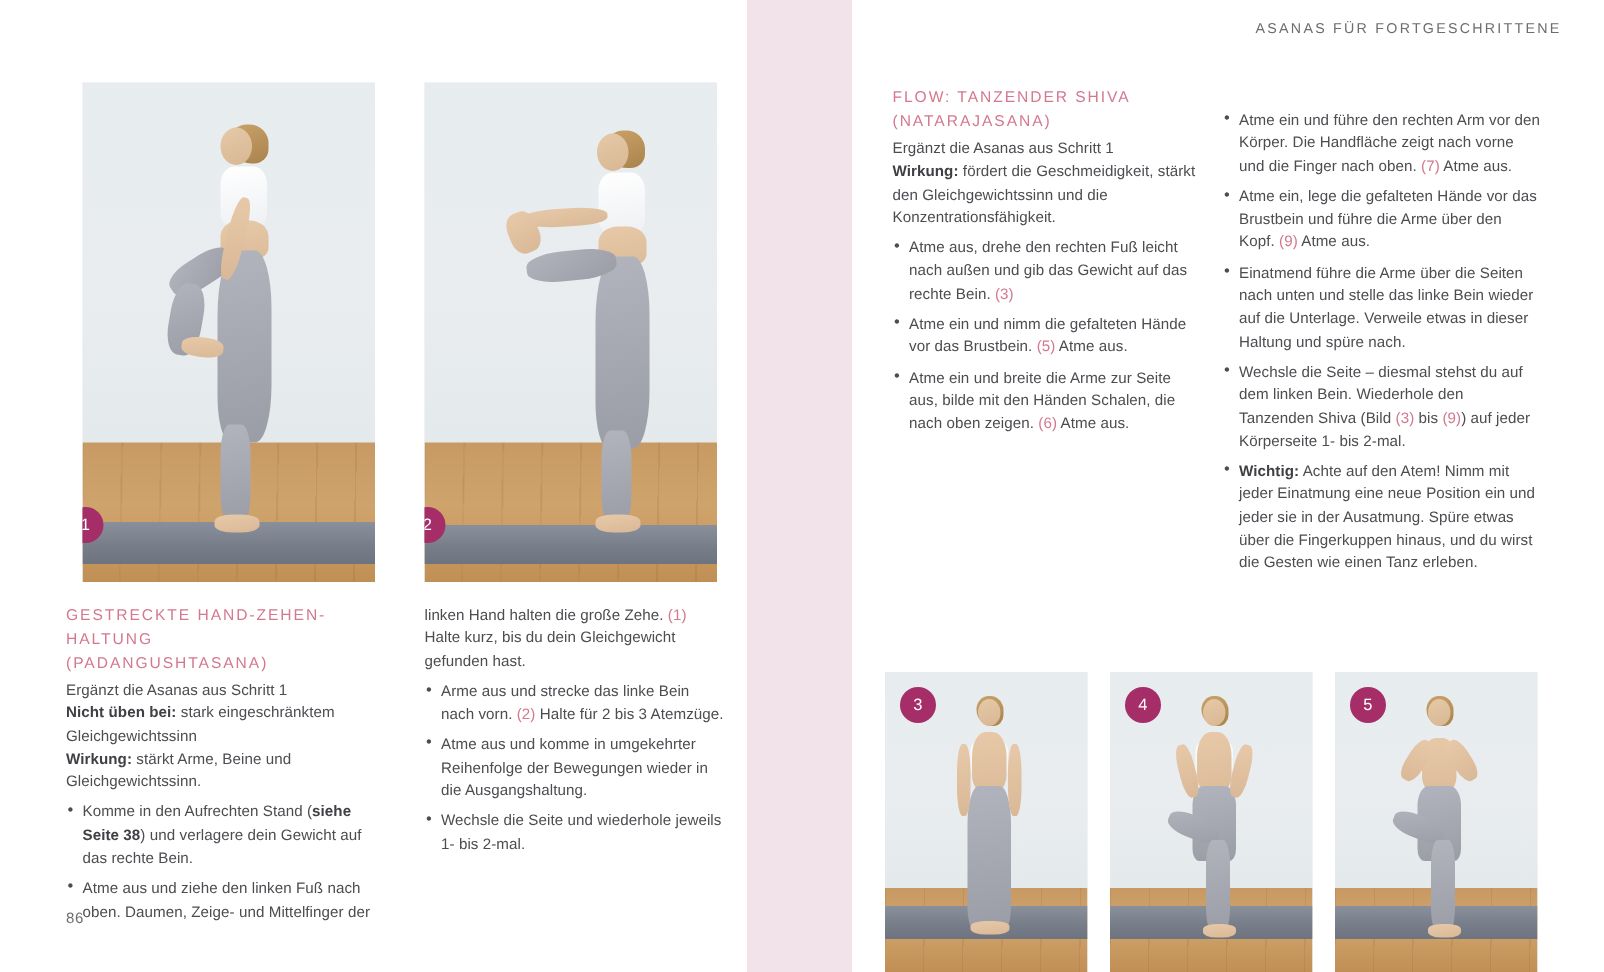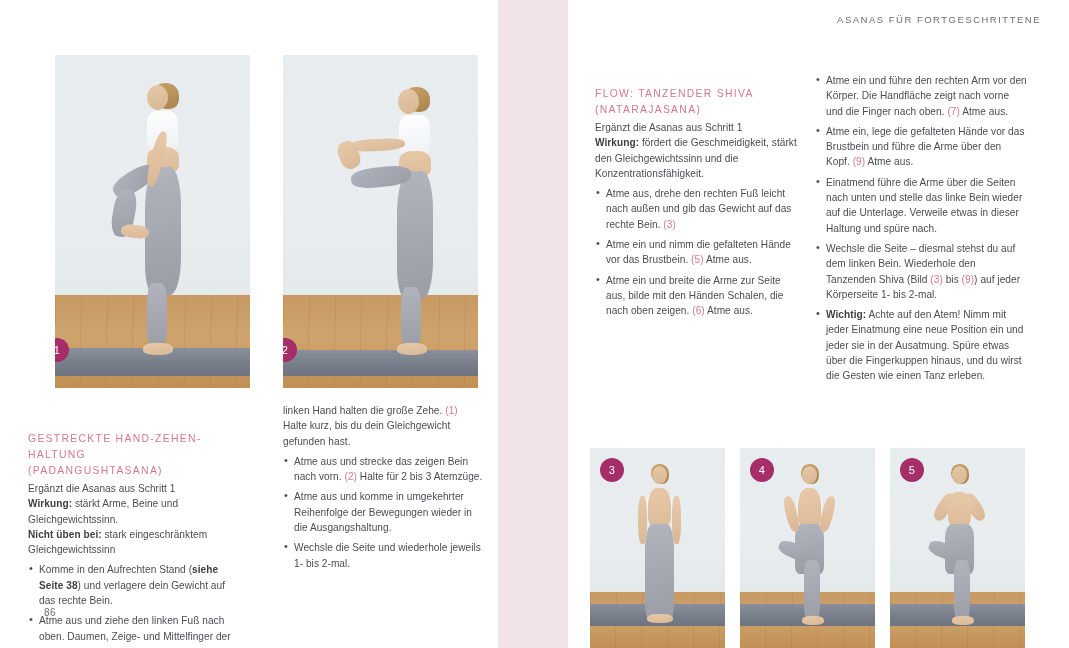--- a/index.html
+++ b/index.html
@@ -134,21 +134,20 @@
     letter-spacing: .05px;
   }
 
   .sec-title {
     color: #d3788f;
     font-size: 10.4px;
     letter-spacing: 1.3px;
     line-height: 16px;
     text-transform: uppercase;
     margin-bottom: 2px;
-    margin-top: 28px;
   }
 
   .para { margin: 0 0 0 0; }
   .para b { font-weight: bold; color: #3f3f44; }
 
   ul.bullets { list-style: none; margin-top: 1px; }
   ul.bullets li {
     position: relative;
     padding-left: 11px;
     margin-top: 5px;
@@ -209,43 +208,43 @@
       <div class="legs" style="left:114px; top:116px; width:36px; height:128px; border-radius:34% 30% 30% 24%;"></div>
       <div class="limb" style="left:66px; top:84px; width:56px; height:12px; transform:rotate(-3deg);"></div>
       <div class="leg2" style="left:68px; top:112px; width:60px; height:20px; transform:rotate(-6deg);"></div>
       <div class="limb" style="left:56px; top:86px; width:20px; height:28px; transform:rotate(-22deg);"></div>
       <div class="legs" style="left:118px; top:232px; width:20px; height:62px; border-radius:30%;"></div>
       <div class="limb" style="left:114px; top:288px; width:30px; height:12px;"></div>
     </div>
     <div class="badge" style="left:-10px; bottom:26px;">2</div>
   </div>
 
-  <div class="col" style="left:28px; top:403px; width:212px;">
+  <div class="col" style="left:44px; top:403px; width:212px;">
     <div class="sec-title">
       <span>GESTRECKTE HAND-ZEHEN-HALTUNG</span><br>
       <span>(PADANGUSHTASANA)</span>
     </div>
     <p class="para">Ergänzt die Asanas aus Schritt 1</p>
     <p class="para">
-      <b>Wirkung:</b><span> stärkt Arme, Beine und Gleichgewichtssinn.</span>
+      <b>Nicht üben bei:</b><span> stark eingeschränktem Gleichgewichtssinn</span>
     </p>
     <p class="para">
-      <b>Nicht üben bei:</b><span> stark eingeschränktem Gleichgewichtssinn</span>
+      <b>Wirkung:</b><span> stärkt Arme, Beine und Gleichgewichtssinn.</span>
     </p>
     <ul class="bullets">
       <li><span>Komme in den Aufrechten Stand (</span><b>siehe Seite 38</b><span>) und verlagere dein Gewicht auf das rechte Bein.</span></li>
       <li><span>Atme aus und ziehe den linken Fuß nach oben. Daumen, Zeige- und Mittelfinger der</span></li>
     </ul>
   </div>
 
   <div class="col plain-lines" style="left:283px; top:403px; width:200px;">
     <p class="para"><span>linken Hand halten die große Zehe. </span><span class="ref">(1)</span></p>
     <p class="para">Halte kurz, bis du dein Gleichgewicht gefunden hast.</p>
     <ul class="bullets">
-      <li><span>Atme aus und strecke das zeigen Bein nach vorn. </span><span class="ref">(2)</span><span> Halte für 2 bis 3 Atemzüge.</span></li>
+      <li><span>Arme aus und strecke das linke Bein nach vorn. </span><span class="ref">(2)</span><span> Halte für 2 bis 3 Atemzüge.</span></li>
       <li><span>Atme aus und komme in umgekehrter Reihenfolge der Bewegungen wieder in die Ausgangshaltung.</span></li>
       <li><span>Wechsle die Seite und wiederhole jeweils 1- bis 2-mal.</span></li>
     </ul>
   </div>
 
   <div class="col" style="left:595px; top:58px; width:205px;">
     <div class="sec-title">
       <span>FLOW: TANZENDER SHIVA</span><br>
       <span>(NATARAJASANA)</span>
     </div>

